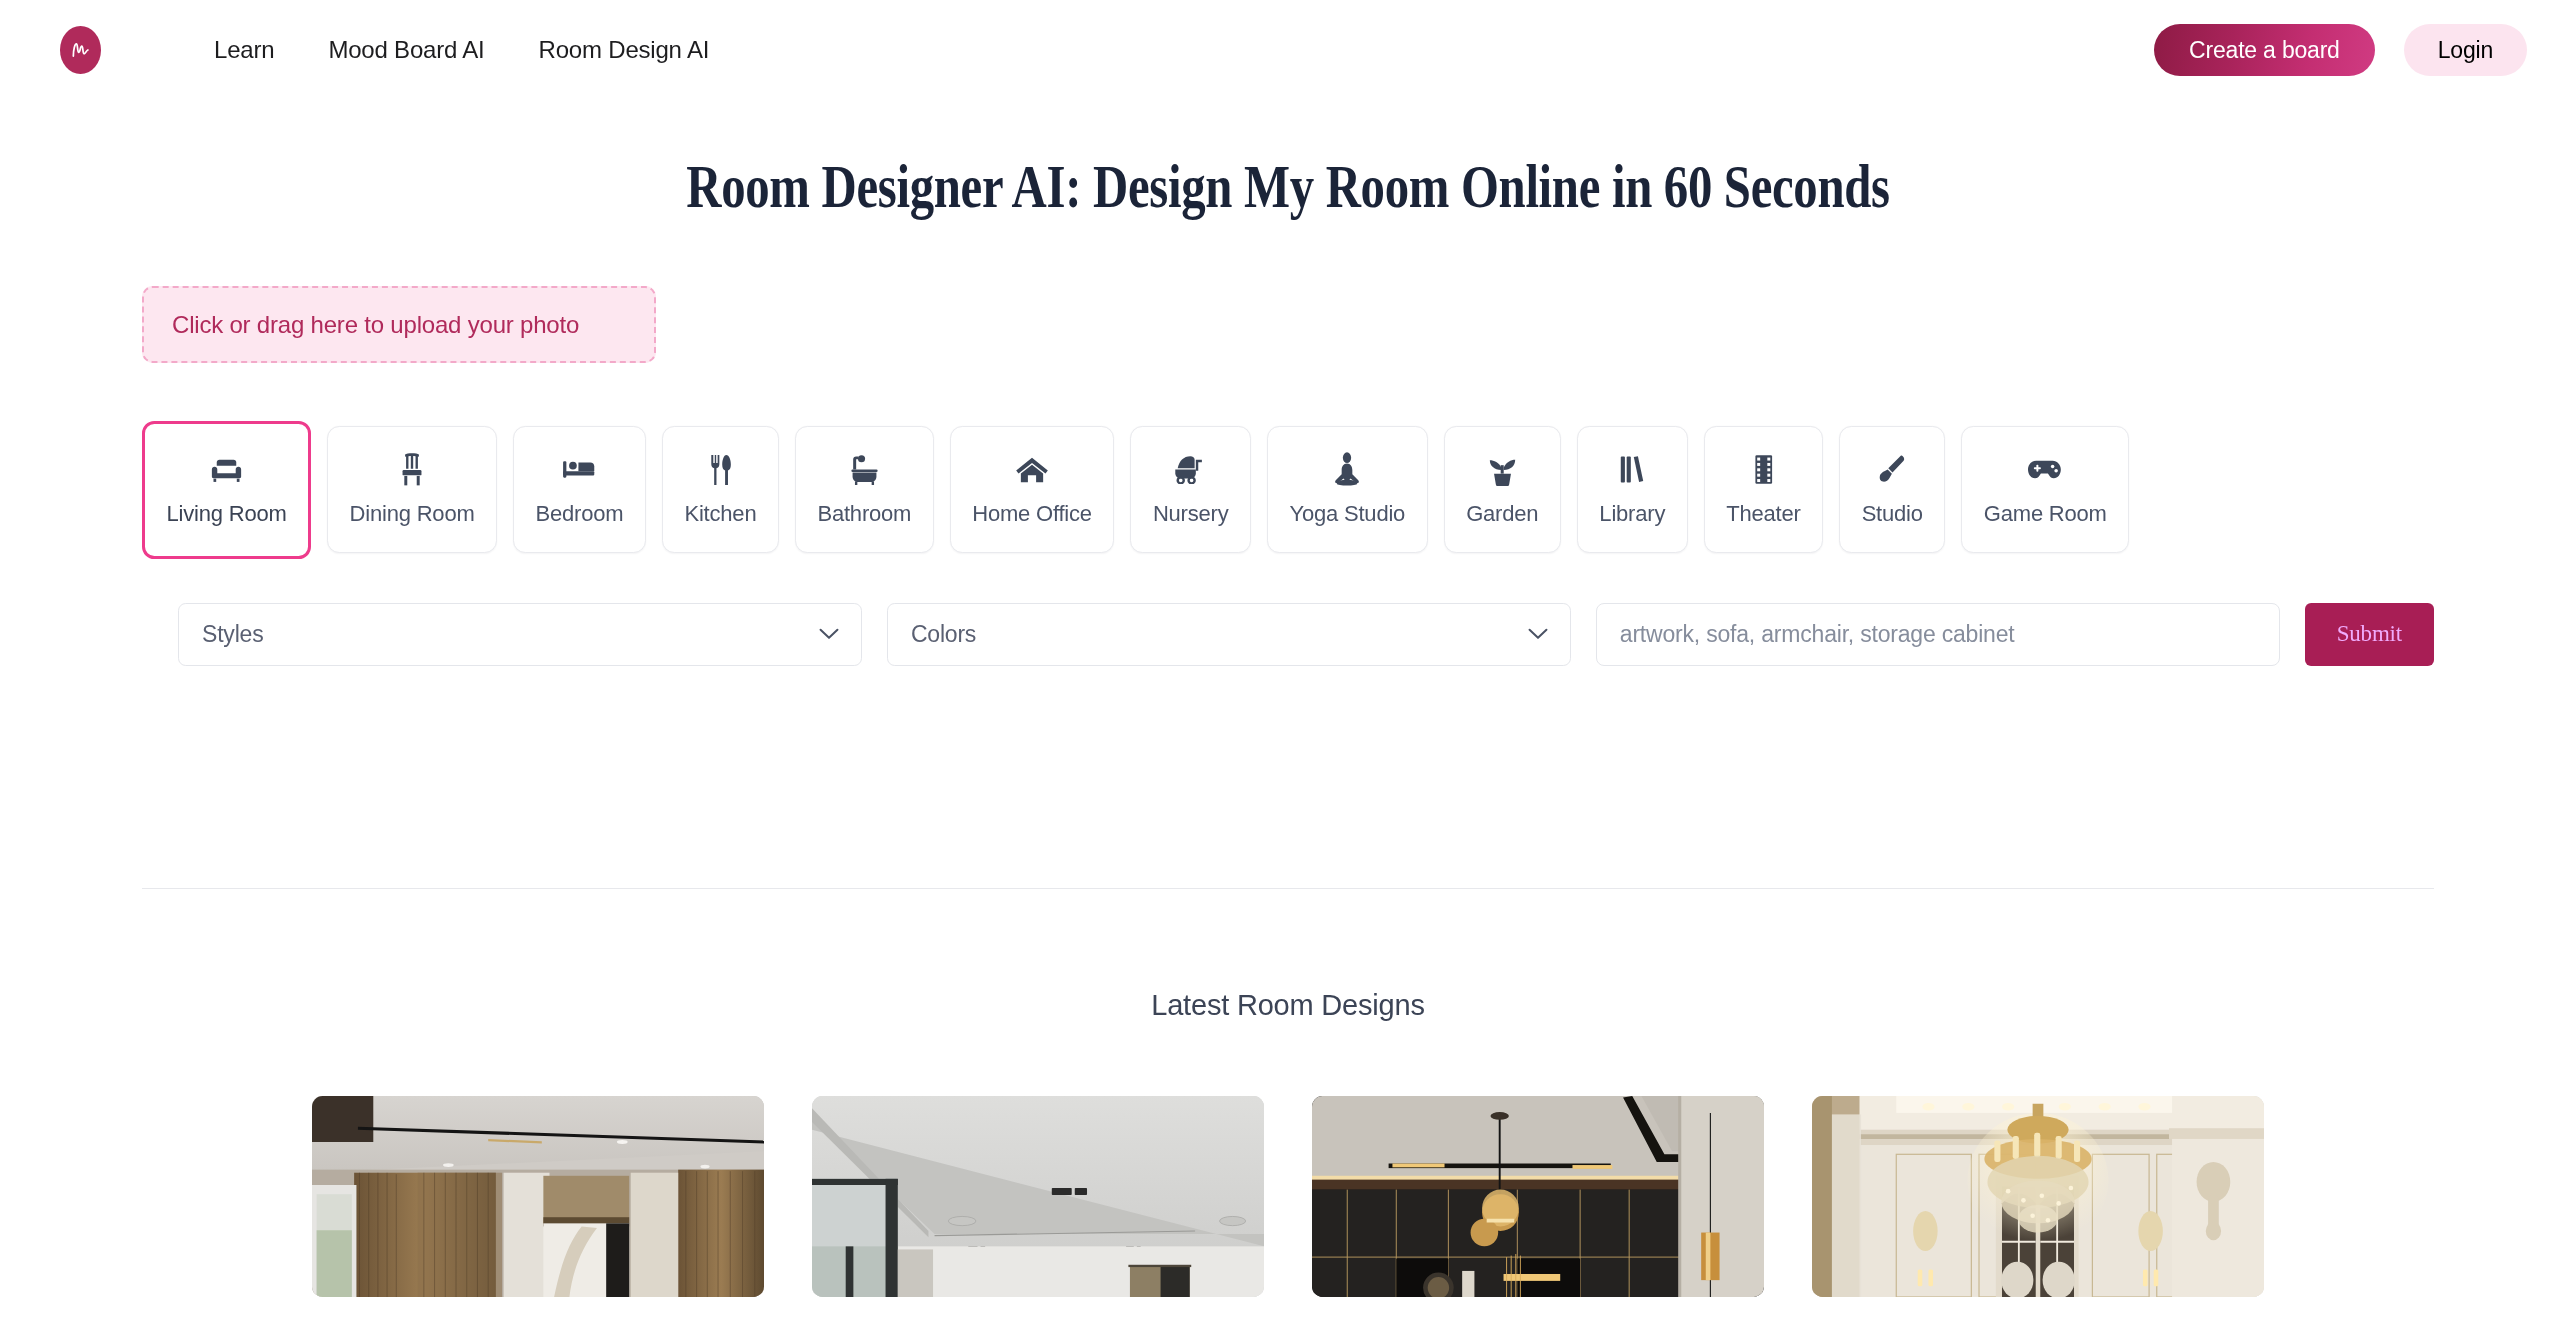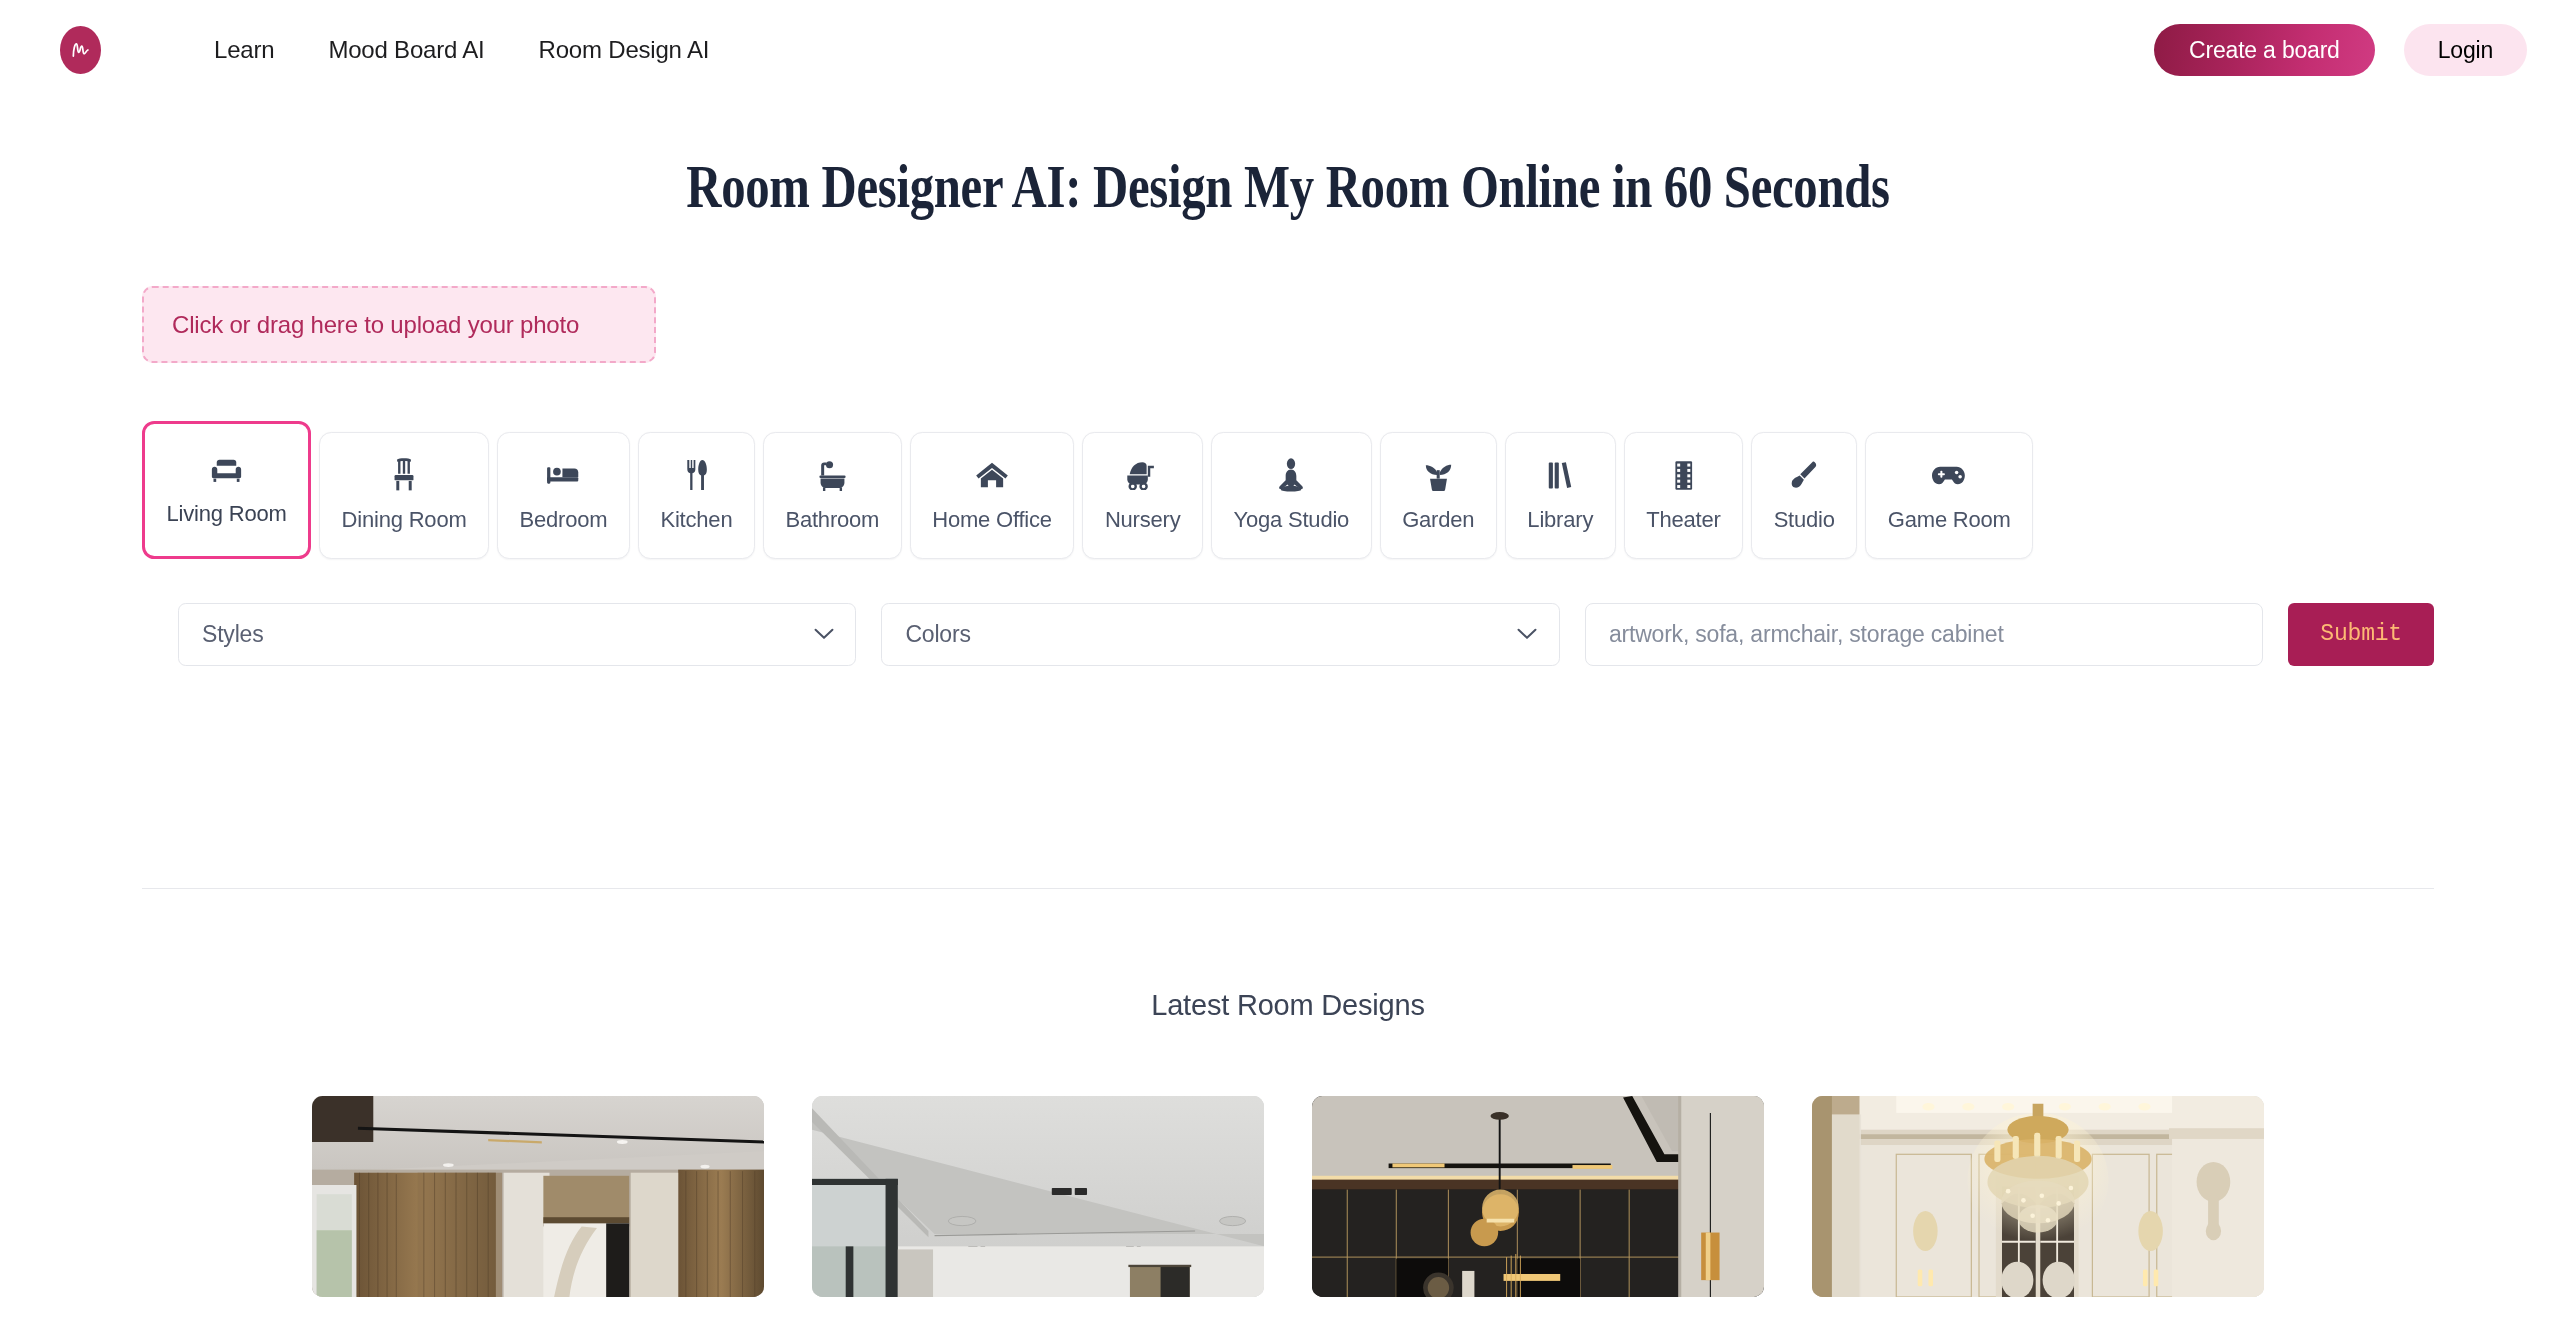--- a/index.html
+++ b/index.html
@@ -109,22 +109,22 @@
     font-size: 24px;
     font-weight: 300;
     color: #B02A5B;
     letter-spacing: -0.2px;
   }
 
   
   .room-tabs {
     margin-top: 63px;
     display: flex;
-    align-items: flex-end;
-    gap: 8px;
+    align-items: flex-start;
+    gap: 16px;
   }
   .room-tab {
     height: 127px;
     border: 0.8px solid #E9EAEE;
     border-radius: 12.3px;
     background: #ffffff;
     display: flex;
     flex-direction: column;
     align-items: center;
     justify-content: center;
@@ -209,24 +209,24 @@
     outline: none;
   }
   .text-input::placeholder { color: #868D9C; font-weight: 300; }
 
   .btn-submit {
     height: 63px;
     padding: 0 32px;
     border: none;
     border-radius: 6.1px;
     background: #A81E55;
-    color: #fdba74;
+    color: #f0abfc;
     font-size: 23px;
     font-weight: 400;
-    font-family: Liberation Mono, monospace;
+    font-family: Liberation Serif, serif;
     letter-spacing: -0.2px;
     cursor: pointer;
     white-space: nowrap;
   }
 
   
   .divider {
     margin-top: 222px;
     height: 1.5px;
     background: #E7E8EC;

